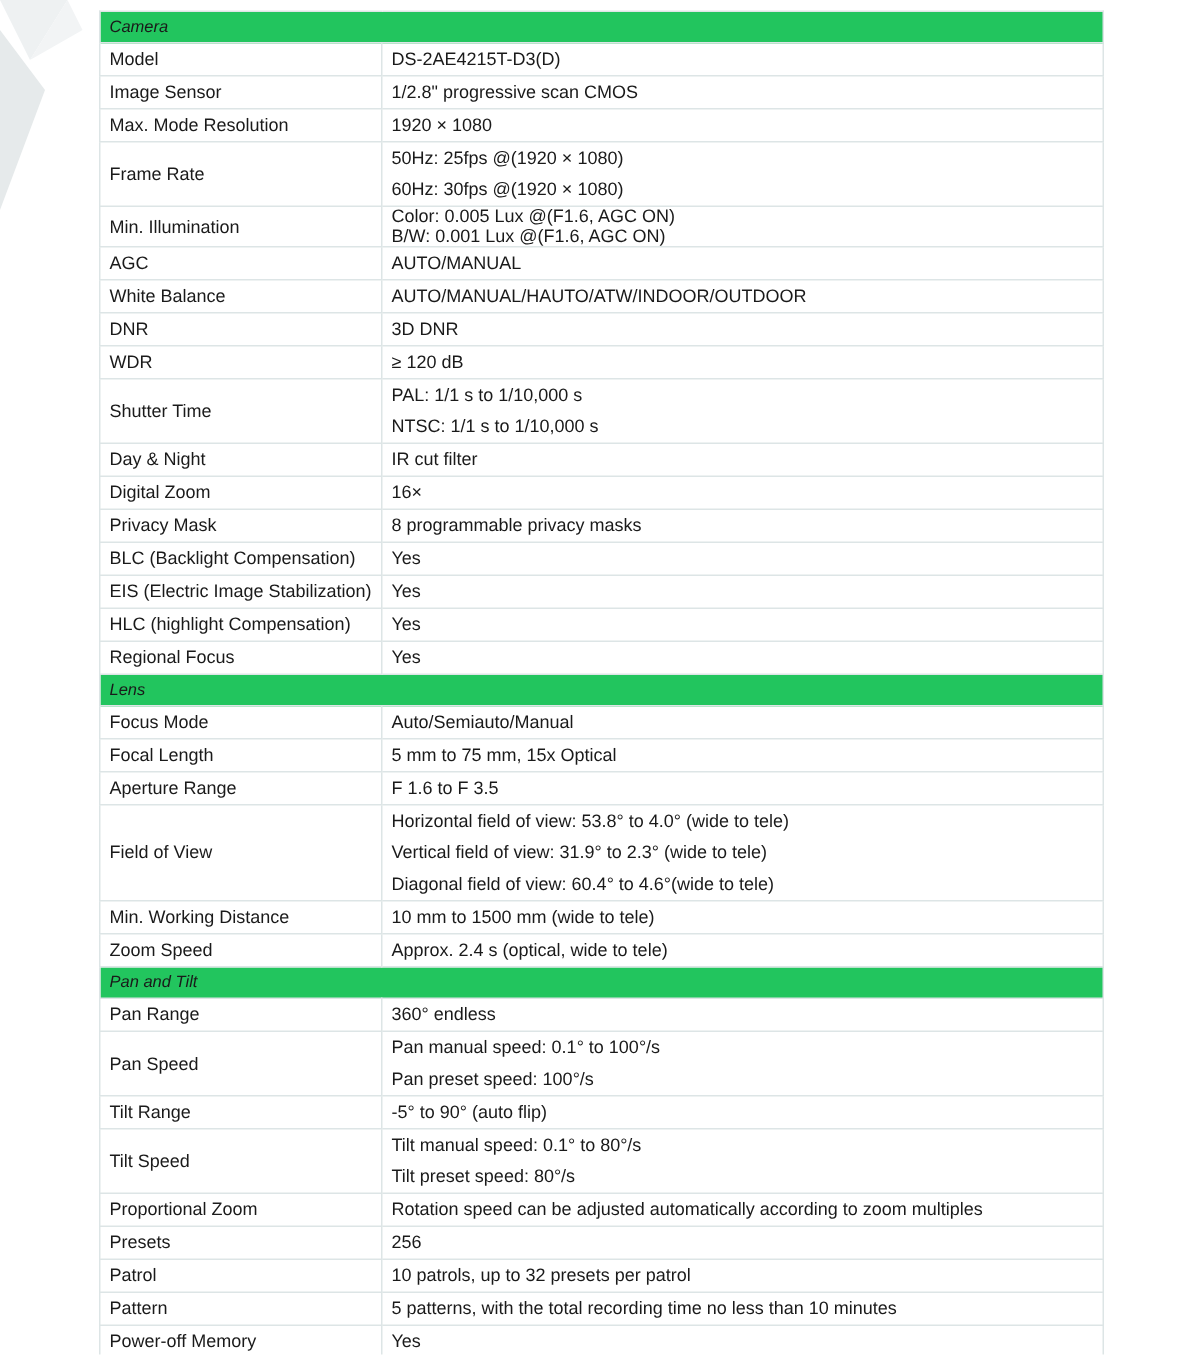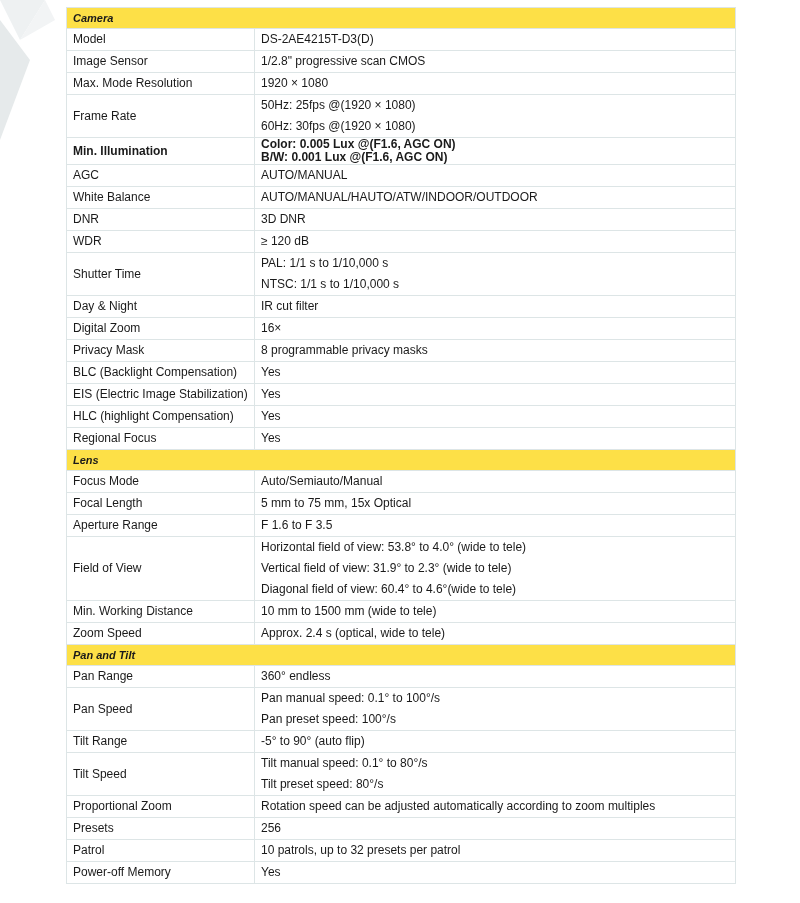--- a/index.html
+++ b/index.html
@@ -3,24 +3,24 @@
 <meta charset="utf-8">
 <style>
   html, body { margin:0; padding:0; background:#ffffff; }
   body { width:800px; height:903px; position:relative; overflow:hidden;
          font-family:"Liberation Sans", "DejaVu Sans", sans-serif; color:#1a1a1a; }
   .deco { position:absolute; left:0; top:0; width:70px; height:140px; }
   table.spec { position:absolute; left:66px; top:7px; width:670px;
                border-collapse:collapse; font-size:12px; }
   table.spec td { border:1px solid #dde5e6; padding:0 6px; vertical-align:middle; line-height:21px; }
   table.spec td.label { width:175px;margin-top:28px; }
-  tr.section td { background:#fde047; font-style:italic; font-weight:bold; font-size:11px; height:20px; line-height:20px; }
+  tr.section td { background:#22c55e; font-style:italic; font-weight:normal; font-size:11px; height:20px; line-height:20px; }
   .line { display:block; line-height:21px; }
   .tight .line { line-height:13px; }
-  .tight td { padding-top:1px; padding-bottom:1px;font-weight:bold; }
+  .tight td { padding-top:1px; padding-bottom:1px; }
 </style>
 </head>
 <body>
 
 <svg class="deco" viewBox="0 0 70 140">
   <polygon points="0,0 45,0 20,40" fill="#eef1f2"></polygon>
   <polygon points="0,20 30,60 0,140" fill="#e6eaeb"></polygon>
   <polygon points="20,40 45,0 55,20" fill="#f2f4f5"></polygon>
 </svg>
 
@@ -216,19 +216,25 @@
           <span class="line">256</span>
         </td>
       </tr>
       <tr>
         <td class="label">Patrol</td>
         <td>
           <span class="line">10 patrols, up to 32 presets per patrol</span>
         </td>
       </tr>
       <tr>
+        <td class="label">Pattern</td>
+        <td>
+          <span class="line">5 patterns, with the total recording time no less than 10 minutes</span>
+        </td>
+      </tr>
+      <tr>
         <td class="label">Power-off Memory</td>
         <td>
           <span class="line">Yes</span>
         </td>
       </tr>
     </tbody>
 </table>
 
 </body></html>

